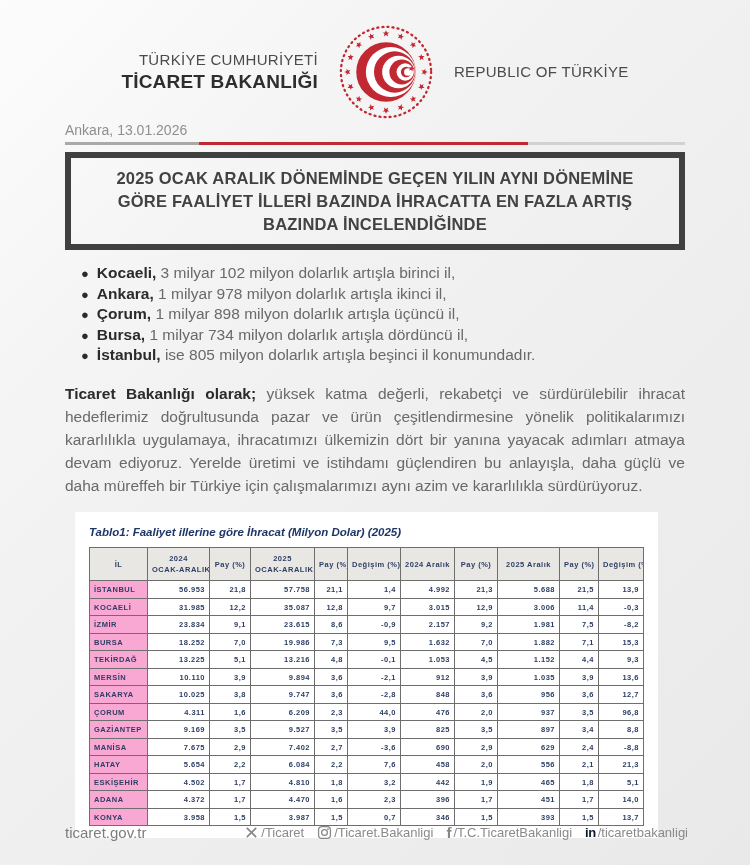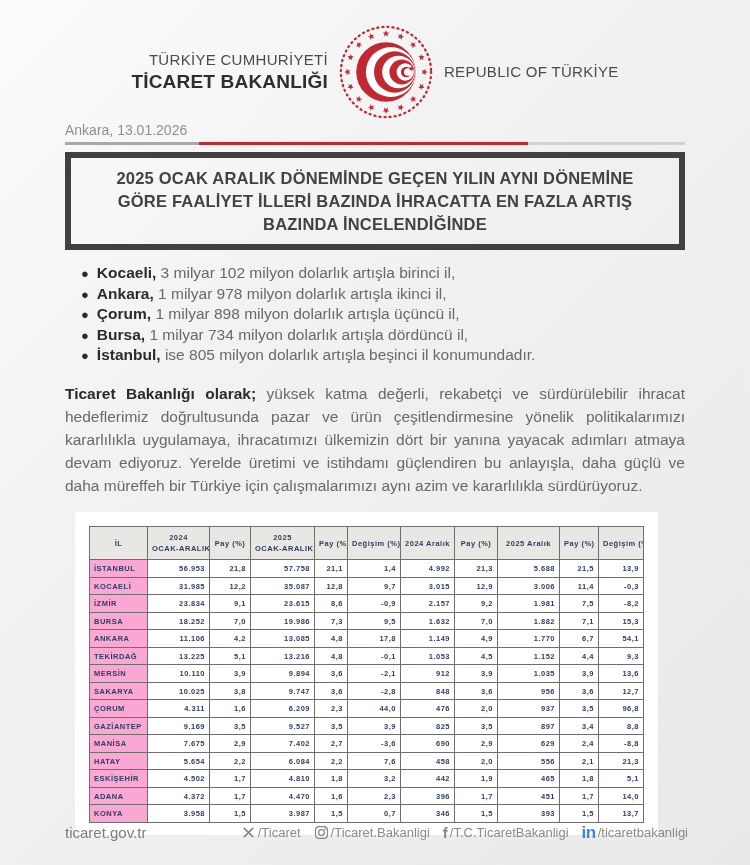--- a/index.html
+++ b/index.html
@@ -5,21 +5,21 @@
   html,body{margin:0;padding:0;}
   body{
     width:750px;height:865px;position:relative;overflow:hidden;
     background:linear-gradient(135deg,#fcfcfc 0%,#f2f2f2 35%,#e9e9e9 100%);
     font-family:"Liberation Sans",sans-serif;
     -webkit-font-smoothing:antialiased;
   }
   .page{padding:0 65px;}
 
   
-  .header{display:flex;align-items:center;justify-content:center;gap:10px;padding-top:24px;}
+  .header{display:flex;align-items:center;justify-content:center;gap:20px;padding-top:24px;}
   .h-block{line-height:1.25;}
   .h-left{text-align:right;}
   .h-right{text-align:left;}
   .h-line1{font-size:15px;color:#4b4b4b;letter-spacing:.3px;}
   .h-line2{font-size:19px;font-weight:bold;color:#2e2e2e;letter-spacing:.2px;}
   .logo{width:96px;height:96px;flex:0 0 auto;}
 
   .date-line{font-size:14px;color:#8f8f8f;margin-top:2px;}
 
   .divider{height:3px;margin-top:4px;display:flex;}
@@ -66,21 +66,21 @@
   
   .footer{
     position:absolute;left:65px;right:62px;bottom:24px;
     display:flex;justify-content:space-between;align-items:center;color:#8a8a8a;
   }
   .site{font-size:15px;color:#7d7d7d;}
   .socials{display:flex;align-items:center;gap:13px;}
   .social{display:flex;align-items:center;gap:2px;font-size:13px;color:#8a8a8a;}
   .social svg{display:block;}
   .fb-glyph{font-weight:bold;font-size:15px;color:#868686;line-height:1;}
-  .li-glyph{font-weight:bold;font-size:17px;color:#3b82f6;line-height:1;letter-spacing:-.5px;}
+  .li-glyph{font-weight:bold;font-size:13px;color:#0f172a;line-height:1;letter-spacing:-.5px;}
 </style>
 </head>
 <body>
 
 <div class="page">
 
   <div class="header">
     <div class="h-block h-left">
       <div class="h-line1">TÜRKİYE CUMHURİYETİ</div>
       <div class="h-line2">TİCARET BAKANLIĞI</div>
@@ -140,20 +140,21 @@
       <li><span class="dot">●</span><b>Ankara,</b><span> 1 milyar 978 milyon dolarlık artışla ikinci il,</span></li>
       <li><span class="dot">●</span><b>Çorum,</b><span> 1 milyar 898 milyon dolarlık artışla üçüncü il,</span></li>
       <li><span class="dot">●</span><b>Bursa,</b><span> 1 milyar 734 milyon dolarlık artışla dördüncü il,</span></li>
       <li><span class="dot">●</span><b>İstanbul,</b><span> ise 805 milyon dolarlık artışla beşinci il konumundadır.</span></li>
     </ul>
 
   <p class="para"><b>Ticaret Bakanlığı olarak;</b> <span>yüksek katma değerli, rekabetçi ve sürdürülebilir ihracat hedeflerimiz doğrultusunda pazar ve ürün çeşitlendirmesine yönelik politikalarımızı kararlılıkla uygulamaya, ihracatımızı ülkemizin dört bir yanına yayacak adımları atmaya devam ediyoruz. Yerelde üretimi ve istihdamı güçlendiren bu anlayışla, daha güçlü ve daha müreffeh bir Türkiye için çalışmalarımızı aynı azim ve kararlılıkla sürdürüyoruz.</span></p>
 
 
   <div class="card">
+    <p class="tbl-title">Tablo1: Faaliyet illerine göre İhracat (Milyon Dolar) (2025)</p>
     <table class="exports">
       <colgroup>
           <col style="width: 58px;">
           <col style="width: 62px;">
           <col style="width: 41px;">
           <col style="width: 64px;">
           <col style="width: 33px;">
           <col style="width: 53px;">
           <col style="width: 54px;">
           <col style="width: 43px;">
@@ -221,33 +222,20 @@
             <td class="num">18.252</td>
             <td class="num">7,0</td>
             <td class="num">19.986</td>
             <td class="num">7,3</td>
             <td class="num">9,5</td>
             <td class="num">1.632</td>
             <td class="num">7,0</td>
             <td class="num">1.882</td>
             <td class="num">7,1</td>
             <td class="num">15,3</td>
-          </tr>
-          <tr>
-            <td class="city">ANKARA</td>
-            <td class="num">11.106</td>
-            <td class="num">4,2</td>
-            <td class="num">13.085</td>
-            <td class="num">4,8</td>
-            <td class="num">17,8</td>
-            <td class="num">1.149</td>
-            <td class="num">4,9</td>
-            <td class="num">1.770</td>
-            <td class="num">6,7</td>
-            <td class="num">54,1</td>
           </tr>
           <tr>
             <td class="city">TEKİRDAĞ</td>
             <td class="num">13.225</td>
             <td class="num">5,1</td>
             <td class="num">13.216</td>
             <td class="num">4,8</td>
             <td class="num">-0,1</td>
             <td class="num">1.053</td>
             <td class="num">4,5</td>

